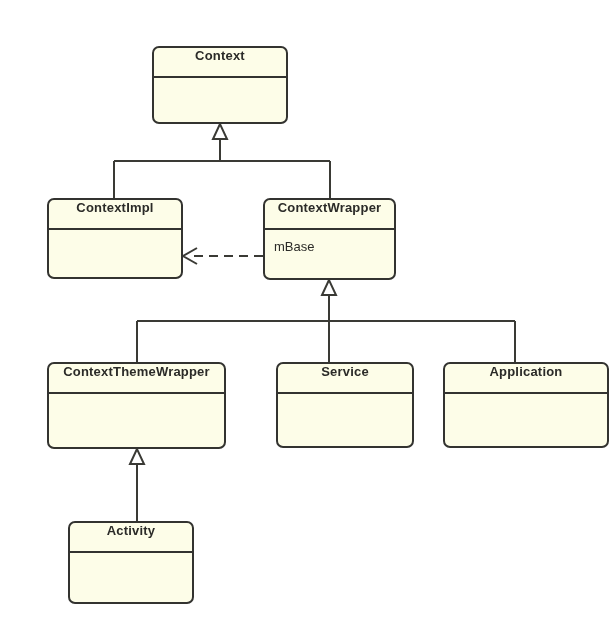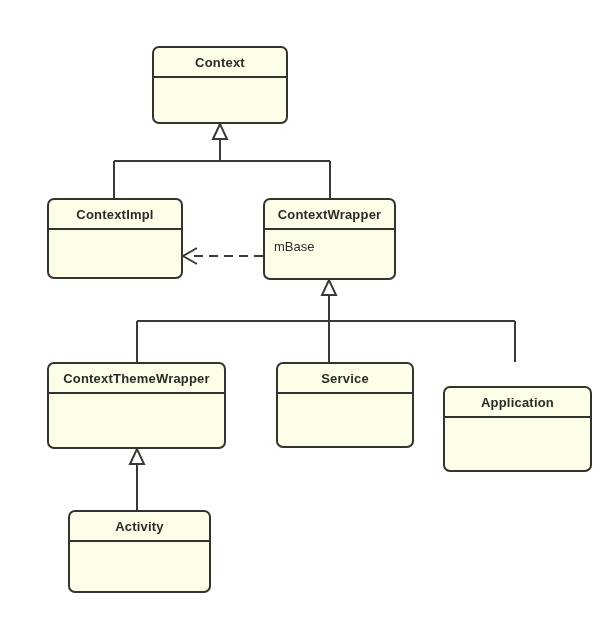--- a/index.html
+++ b/index.html
@@ -41,21 +41,20 @@
     border-radius: 7px;
     display: flex;
     flex-direction: column;
     overflow: hidden;
   }
 
   .uml-name-compartment {
     box-sizing: border-box;
     border-bottom: 2px solid #333330;
     display: flex;
-    align-items: center;
     justify-content: center;
     height: 30px;
     flex: 0 0 30px;
     padding: 0 6px;
   }
 
   .uml-name {
     font-size: 13px;
     font-weight: bold;
     color: #2b2b28;
@@ -144,27 +143,27 @@
     <div class="uml-attr-compartment"></div>
   </div>
 
   <div class="uml-class" style="left:260px; top:362px; width:138px; height:86px;margin-left:16px;">
     <div class="uml-name-compartment">
       <span class="uml-name">Service</span>
     </div>
     <div class="uml-attr-compartment"></div>
   </div>
 
-  <div class="uml-class" style="left:443px; top:362px; width:149px; height:86px;margin-top:24px;">
+  <div class="uml-class" style="left:443px; top:362px; width:166px; height:86px;">
     <div class="uml-name-compartment">
       <span class="uml-name">Application</span>
     </div>
     <div class="uml-attr-compartment"></div>
   </div>
 
-  <div class="uml-class" style="left:68px; top:510px; width:143px; height:83px;">
+  <div class="uml-class" style="left:68px; top:521px; width:126px; height:83px;">
     <div class="uml-name-compartment">
       <span class="uml-name">Activity</span>
     </div>
     <div class="uml-attr-compartment"></div>
   </div>
 
 </div>
 
 </body></html>

